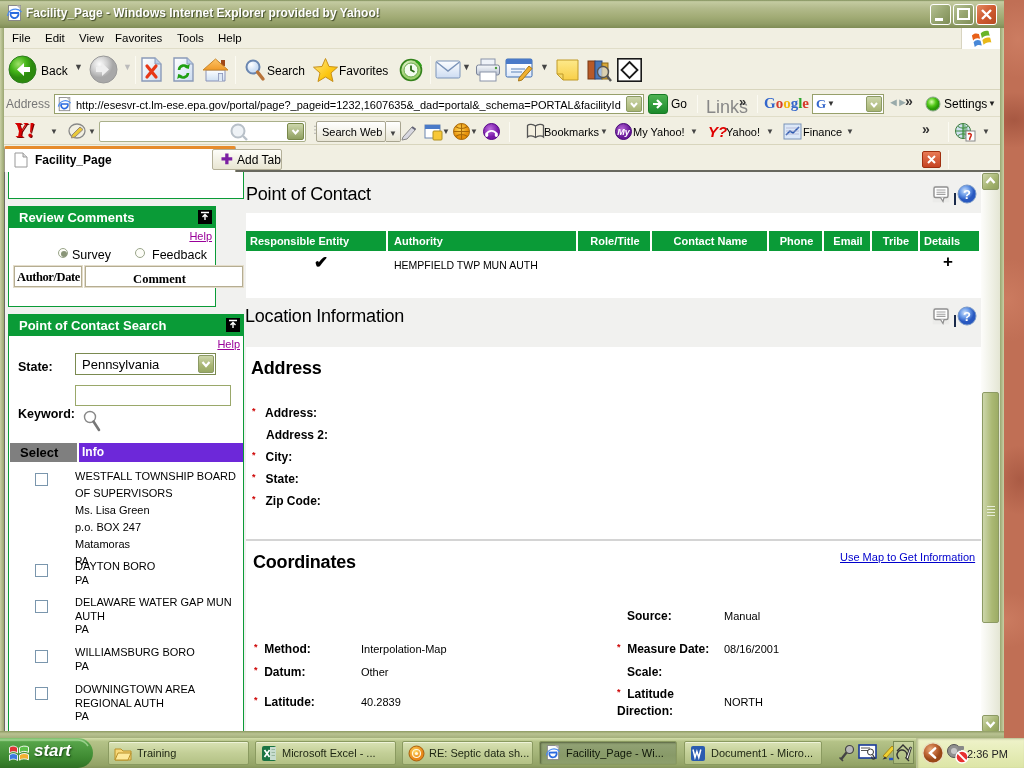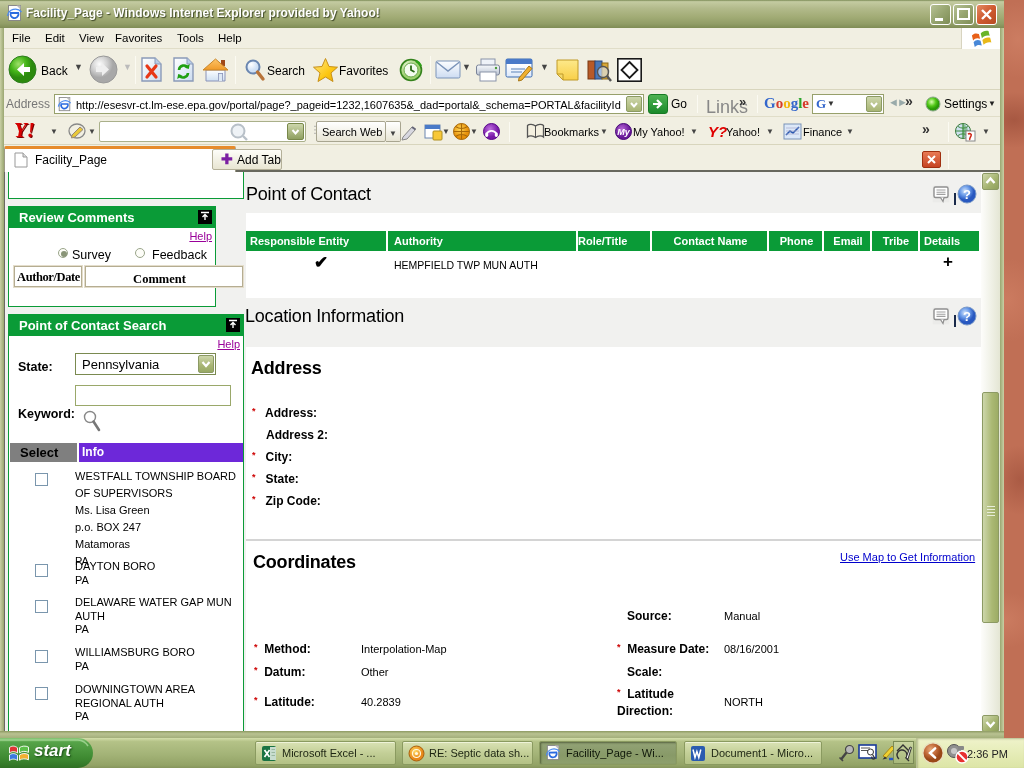--- a/index.html
+++ b/index.html
@@ -44,21 +44,21 @@
 
 #addrbar { left:4px; top:91px; width:996px; height:26px; background:#f1efe2; border-bottom:1px solid #e0ddc8; }
 #addrinput { left:50px; top:3px; width:590px; height:20px; background:#fff; border:1px solid #97a06b; font-size:12px; }
 #gobtn { left:644px; top:3px; width:20px; height:20px; background:linear-gradient(180deg,#4eb253,#1b8a2a); border-radius:3px; border:1px solid #177a24; color:#fff; font-weight:bold; text-align:center; font-size:13px; line-height:18px; }
 
 
 #ybar { left:4px; top:118px; width:996px; height:27px; background:#f1efe2; border-bottom:1px solid #d8d5bd; }
 
 
 #tabbar { left:4px; top:146px; width:996px; height:26px; background:#f1efe2; border-bottom:2px solid #68685e; }
-#tab1 { left:0px; top:0px; width:232px; height:26px; background:#fff; border:1px solid #9c9a85; border-top:3px solid #e68b2c; border-bottom:none; border-radius:2px 2px 0 0; }
+#tab1 { left:0px; top:0px; width:232px; height:26px; background:#fff; border:1px solid #9c9a85; border-top:3px solid #e68b2c; border-bottom:none; border-radius:2px 2px 0 0;font-weight:bold; }
 #addtab { left:208px; top:3px; width:70px; height:21px; background:linear-gradient(180deg,#fdfdf8,#e8e5d2); border:1px solid #b4b099; border-radius:2px; font-size:12px; }
 
 
 #content { left:5px; top:172px; width:995px; height:559px; background:#f1f1ef; overflow:hidden; }
 #pgscroll { left:976px; top:0px; width:19px; height:559px; background:linear-gradient(90deg,#fdfdfb,#e4e6d4); }
 .sbtn { left:1px; width:17px; height:17px; border-radius:2px; border:1px solid #8c9a64;
   background:linear-gradient(135deg,#cfd8ac,#a3b26e 60%,#8fa05c); color:#fff; text-align:center; }
 #sthumb { left:1px; top:220px; width:17px; height:231px; border-radius:2px; border:1px solid #8c9a64;
   background:linear-gradient(90deg,#cdd6ab,#aab873 60%,#9dac66); }
 
@@ -552,21 +552,21 @@
               <stop offset="100%" stop-color="#2858c0"></stop>
             </radialGradient>
           </defs>
           <circle cx="10" cy="10" r="9" fill="url(#gq)" stroke="#7898c8"></circle>
           <text x="10" y="15" font-size="13" font-weight="bold" fill="#fff" text-anchor="middle">?</text>
         </svg>
 
       <div class="abs" style="left:0;top:59px;height:20px;width:733px;background:#0a9b37"></div>
       <span class="abs thd" style="left:4px;top:63px">Responsible Entity</span>
       <span class="abs thd" style="left:148px;top:63px">Authority</span>
-      <span class="abs thd" style="left:332px;top:63px;width:74px;">Role/Title</span>
+      <span class="abs thd" style="left:332px;top:63px;width:74px;text-align:center">Role/Title</span>
       <span class="abs thd" style="left:406px;top:63px;width:117px;text-align:center">Contact Name</span>
       <span class="abs thd" style="left:523px;top:63px;width:55px;text-align:center">Phone</span>
       <span class="abs thd" style="left:578px;top:63px;width:48px;text-align:center">Email</span>
       <span class="abs thd" style="left:626px;top:63px;width:48px;text-align:center">Tribe</span>
       <span class="abs thd" style="left:678px;top:63px">Details</span>
       <div class="abs colsep" style="left:140px"></div>
         <div class="abs colsep" style="left:330px"></div>
       <div class="abs colsep" style="left:404px"></div>
         <div class="abs colsep" style="left:521px"></div>
       <div class="abs colsep" style="left:576px"></div>
@@ -635,20 +635,27 @@
       <path d="M0 2 H78 A13 13 0 0 1 88 8" fill="none" stroke="#a8d89a" stroke-width="1.5" opacity=".8"></path>
     </svg>
     <svg class="abs" style="left:7px;top:4px" width="24" height="22" viewBox="0 0 24 22">
       <path d="M2.5 5.5 C5 3.5 8 3.8 10.5 5.8 L10.5 11 C8 9.2 5 9 2.5 11 Z" fill="#e03434" stroke="#fff" stroke-width="0.9"></path>
       <path d="M12.5 5.6 C15 3.8 18.5 3.6 21.5 5.1 L21.5 10.4 C18.5 8.9 15 9 12.5 10.8 Z" fill="#5bbf48" stroke="#fff" stroke-width="0.9"></path>
       <path d="M2.5 13 C5 11 8 11.2 10.5 13.2 L10.5 18.5 C8 16.8 5 16.5 2.5 18.5 Z" fill="#3a7adf" stroke="#fff" stroke-width="0.9"></path>
       <path d="M12.5 13 C15 11.2 18.5 11 21.5 12.6 L21.5 17.8 C18.5 16.4 15 16.5 12.5 18.2 Z" fill="#f0b030" stroke="#fff" stroke-width="0.9"></path>
     </svg>
     <span class="abs" style="left:34px;top:3px;color:#fff;font-weight:bold;font-style:italic;font-size:17px;text-shadow:1px 1px 2px rgba(0,40,0,.7)">start</span>
   </div>
+  <div class="abs taskbtn" style="left:108px;width:141px">
+    <svg class="abs" style="left:5px;top:4px" width="18" height="15" viewBox="0 0 18 15">
+        <path d="M1 3 H7 L9 5 H17 V14 H1 Z" fill="#f8d878" stroke="#b89028"></path>
+        <path d="M1 14 L4 7 H17 L14 14 Z" fill="#fde99a" stroke="#b89028"></path>
+      </svg>
+    <span class="abs" style="left:28px;top:5px">Training</span>
+  </div>
   <div class="abs taskbtn" style="left:255px;width:141px">
     <svg class="abs" style="left:5px;top:3px" width="16" height="17" viewBox="0 0 16 17">
         <rect x="1" y="1" width="14" height="15" rx="2" fill="#1a7343"></rect>
         <rect x="9" y="2" width="6" height="13" fill="#e8f0e8" opacity="0.85"></rect>
         <path d="M10.5 4.5 h3.5 M10.5 7.5 h3.5 M10.5 10.5 h3.5" stroke="#9ab8a0" stroke-width="1"></path>
         <path d="M3.5 5 L8.5 12 M8.5 5 L3.5 12" stroke="#fff" stroke-width="1.7"></path>
       </svg>
     <span class="abs" style="left:26px;top:5px">Microsoft Excel - ...</span>
   </div>
   <div class="abs taskbtn" style="left:402px;width:131px">

